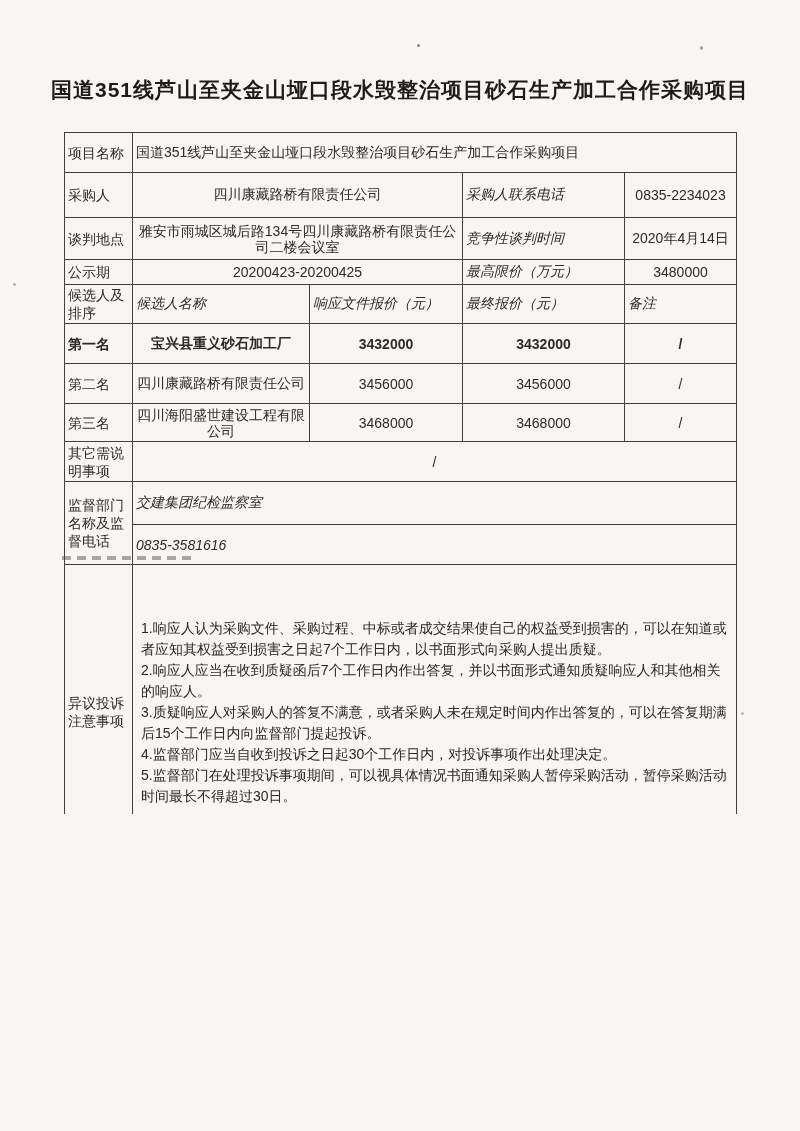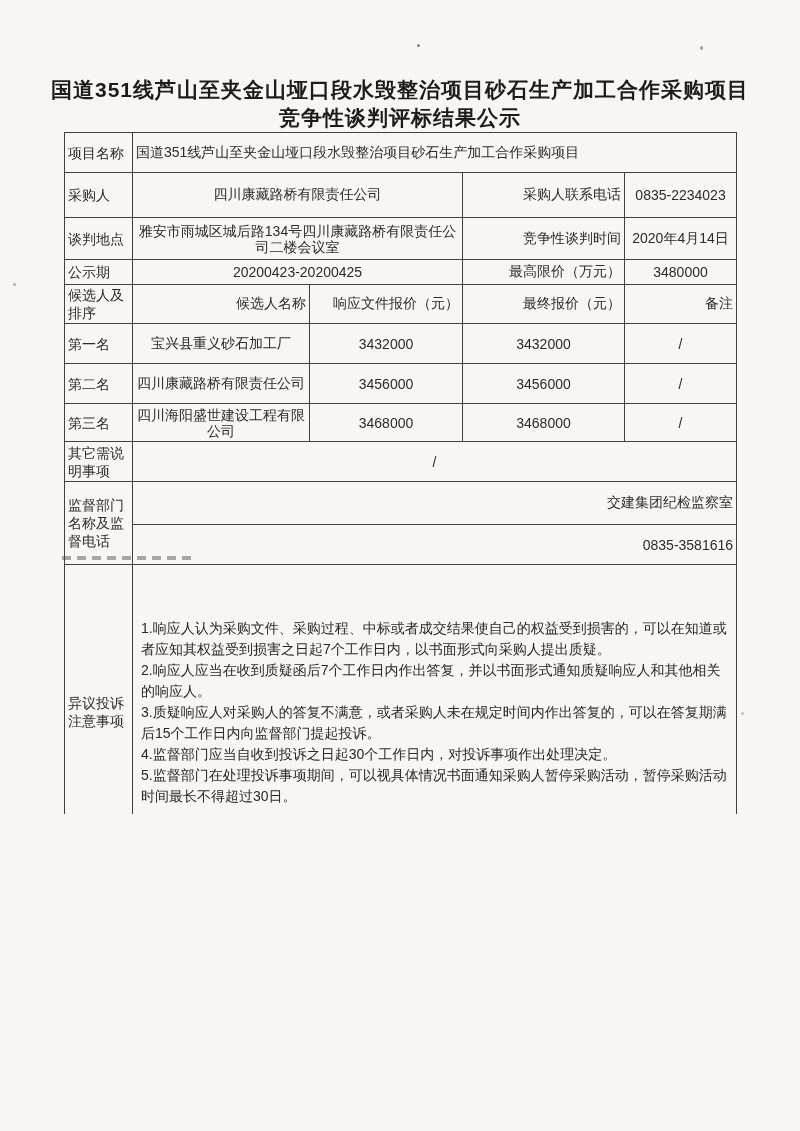--- a/index.html
+++ b/index.html
@@ -22,24 +22,24 @@
     vertical-align:middle;
     padding:1px 3px;
     font-size:14px;
     overflow:hidden;
     word-break:break-all;
     margin-left:16px;
   }
   td.lab{font-size:15px;text-align:left;line-height:18px;padding-left:4px;}
   td.ctr{text-align:center;}
   td.sm{font-size:13px;}
-  td.hdr{font-size:15px;text-align:right;}
+  td.hdr{font-size:15px;text-align:left;font-style:italic;}
   td.labc{font-size:15px;text-align:left;line-height:18px;}
   .r1{height:40px;} .r2{height:45px;} .r3{height:42px;} .r4{height:25px;}
-  .r5{height:38px;} .r6{height:40px;} .r7{height:40px;} .r8{height:38px;}
+  .r5{height:38px;} .r6{height:40px;font-weight:bold;} .r7{height:40px;} .r8{height:38px;}
   .r9{height:40px;} .r10a{height:43px;} .r10b{height:40px;padding-left:20px;}
   .r11{height:295px;} .r12{height:135px;}
   .obj-cell{vertical-align:middle;}
   .obj-wrap{padding:4px 6px 4px 5px;}
   .obj-item{font-size:14px;line-height:21px;text-align:left;color:#2b2723;}
   .sig-cell{vertical-align:middle;padding-left:4px;font-size:14px;}
   
   .seal{position:absolute;left:177px;top:818px;width:174px;height:174px;
         mix-blend-mode:multiply;opacity:.92;pointer-events:none;}
   .signature{position:absolute;left:262px;top:878px;width:120px;height:95px;
@@ -55,21 +55,20 @@
   .s4{left:741px;top:712px;width:3px;height:3px;opacity:.5;}
   .s5{left:120px;top:1065px;width:2px;height:2px;opacity:.5;}
 </style>
 </head>
 <body>
 
 <div class="page">
 
   <div class="title">
     <div>国道351线芦山至夹金山垭口段水毁整治项目砂石生产加工合作采购项目</div>
-    <div>竞争性谈判评标结果公示</div>
   </div>
 
   <table class="doc">
     <colgroup>
         <col style="width:68px">
         <col style="width:177px">
         <col style="width:153px">
         <col style="width:162px">
         <col style="width:112px">
       </colgroup>

